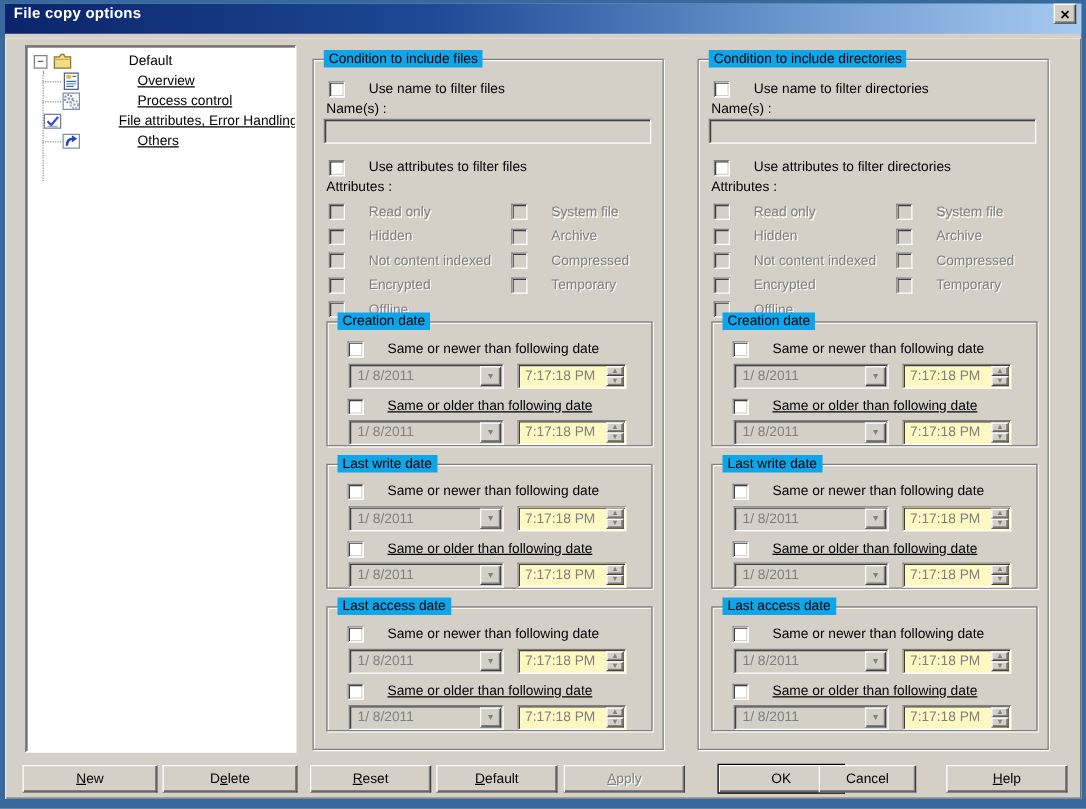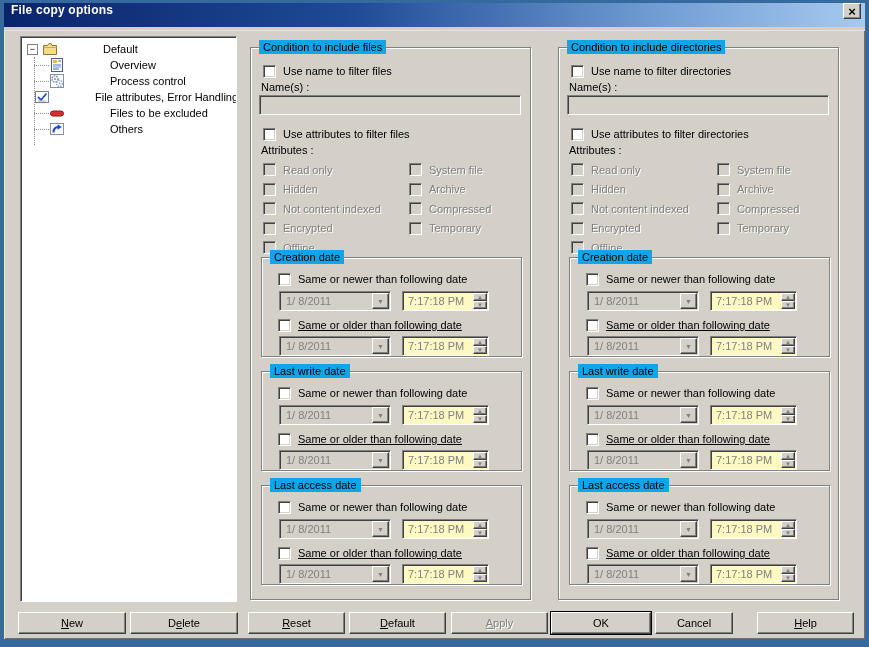--- a/index.html
+++ b/index.html
@@ -29,39 +29,39 @@
   
   .tree {
     position:absolute; left:16px; top:6px; width:217px; height:566px; background:#fff;
     border:1px solid; border-color:#808080 #fff #fff #808080; box-shadow:inset 1px 1px 0 #404040;
     overflow:hidden;
   }
   .tree-inner { position:relative; padding-top:4px; }
   .vline { position:absolute; left:13px; top:20px; height:88px; border-left:1px dotted #909090; }
   .trow { height:16px; display:flex; align-items:center; white-space:nowrap; }
   .trow.root { padding-left:6px; }
-  .trow.child { padding-left:13px; }
+  .trow.child { padding-left:13px;text-decoration:underline; }
   .hdots { width:15px; height:1px; border-top:1px dotted #909090; }
   .expander {
     width:11px; height:11px; background:#fff; border:1px solid #808080;
     display:flex; align-items:center; justify-content:center;
     font-size:9px; line-height:8px; margin-right:4px; flex:none;
   }
   .ticon { width:16px; height:16px; flex:none; margin-right:3px; }
   .tlabel { padding:1px 2px;margin-left:40px; }
   .tlabel.selected { background:#0a246a; color:#fff; outline:1px dotted #d0d0d0; }
 
   
   .gb { position:absolute; border:1px solid #808080;
         box-shadow:1px 1px 0 #fff, inset 1px 1px 0 #fff; }
   .gb-legend { position:absolute; top:-8px; left:8px; background:#0ea5e9; padding:0 4px; line-height:14px; }
   .panel { top:17px; width:281px; height:553px; }
   .panel.left { left:246px; } .panel.right { left:554px; }
 
-  .cbrow { display:flex; align-items:center; gap:7px; height:14px; }
+  .cbrow { display:flex; align-items:center; gap:19px; height:14px; }
   .cb { width:13px; height:13px; background:#fff; flex:none;
         border:1px solid; border-color:#808080 #fff #fff #808080;
         box-shadow:inset 1px 1px 0 #404040, inset -1px -1px 0 #d4d0c8; }
   .cb.dis { background:#d4d0c8; }
   .graytxt { color:#808080; text-shadow:1px 1px 0 #ffffff; }
 
   .pos-usename { position:absolute; left:12px; top:16px; }
   .pos-nameslbl { position:absolute; left:10px; top:33px; }
   .field { position:absolute; left:8px; right:9px; top:47px; height:20px; background:#d4d0c8;
            border:1px solid; border-color:#808080 #fff #fff #808080;
@@ -72,21 +72,21 @@
                grid-template-columns:146px 110px; grid-auto-rows:19.5px; align-items:center; }
 
   .dgroup { left:10px; width:261px; height:100px; }
   .dg-cb1 { position:absolute; left:16px; top:14px; }
   .dg-f1  { position:absolute; left:17px; top:33px; }
   .dg-cb2 { position:absolute; left:16px; top:60px;text-decoration:underline; }
   .dg-f2  { position:absolute; left:17px; top:78px; }
   .dg1 { top:209px; } .dg2 { top:323px; } .dg3 { top:437px; }
 
   .fieldsrow { display:flex; gap:11px; }
-  .datecombo { width:112px; height:20px; display:flex; background:#d4d0c8;
+  .datecombo { width:124px; height:20px; display:flex; background:#d4d0c8;
                border:1px solid; border-color:#808080 #fff #fff #808080;
                box-shadow:inset 1px 1px 0 #404040;justify-content:center; }
   .datecombo .val { flex:1; color:#808080; padding:3px 0 0 6px; }
   .ddbtn { width:17px; margin:1px; background:#d4d0c8;
            border:1px solid; border-color:#fff #404040 #404040 #fff;
            box-shadow:inset -1px -1px 0 #808080;
            display:flex; align-items:center; justify-content:center;
            font-size:7px; color:#808080; }
   .timespin { width:87px; height:20px; display:flex; background:#fef9c3;
               border:1px solid; border-color:#808080 #fff #fff #808080;
@@ -96,21 +96,21 @@
   .spin span { flex:1; background:#d4d0c8; border:1px solid; border-color:#fff #404040 #404040 #fff;
                box-shadow:inset -1px -1px 0 #808080; font-size:6px; line-height:6px;
                color:#808080; text-align:center; overflow:hidden; }
 
   
   .btn { position:absolute; top:582px; height:22px; background:#d4d0c8;
          border:1px solid; border-color:#fff #404040 #404040 #fff;
          box-shadow:inset -1px -1px 0 #808080;
          display:flex; align-items:center; justify-content:center; font-size:11px; }
   .btn .mn { text-decoration:underline; }
-  .btn.default { outline:1px solid #000; }
+  .btn.default { outline:1px solid #000;margin-left:24px; }
   .btn.disabled { color:#808080; text-shadow:1px 1px 0 #fff; }
   .b-new{left:14px;width:108px}.b-delete{left:126px;width:108px}
   .b-reset{left:244px;width:97px}.b-default{left:345px;width:97px}
   .b-apply{left:447px;width:97px}.b-ok{left:547px;width:100px}
   .b-cancel{left:651px;width:78px}.b-help{left:753px;width:97px}
 </style>
 </head>
 <body>
 
 <div class="win">
@@ -164,27 +164,20 @@
           <svg class="ticon" viewBox="0 0 16 16">
               <rect x="1.5" y="2.5" width="13" height="11" fill="#fff" stroke="#7080a0"></rect>
               <path d="M4 8l3 3 5.5-6.5" stroke="#2b50c0" stroke-width="1.8" fill="none"></path>
               <line x1="4" y1="12" x2="12" y2="12" stroke="#a0a8b8"></line>
             </svg>
           <span class="tlabel">File attributes, Error Handling</span>
         </div>
         <div class="trow child">
           <span class="hdots"></span>
           <svg class="ticon" viewBox="0 0 16 16">
-              <rect x="1.5" y="6" width="13" height="5" rx="2.5" fill="#d83030" stroke="#8f1818"></rect>
-            </svg>
-          <span class="tlabel">Files to be excluded</span>
-        </div>
-        <div class="trow child">
-          <span class="hdots"></span>
-          <svg class="ticon" viewBox="0 0 16 16">
               <rect x="1.5" y="2.5" width="13" height="11" fill="#fff" stroke="#8090a8"></rect>
               <path d="M4.5 11.5 C4.5 6.5, 8 6, 9.5 6" stroke="#2244cc" stroke-width="2" fill="none"></path>
               <path d="M8.5 3.2l4.3 2.8-4.3 2.8z" fill="#2244cc"></path>
             </svg>
           <span class="tlabel">Others</span>
         </div>
       </div>
     </div>
 
     <div class="gb panel left">

